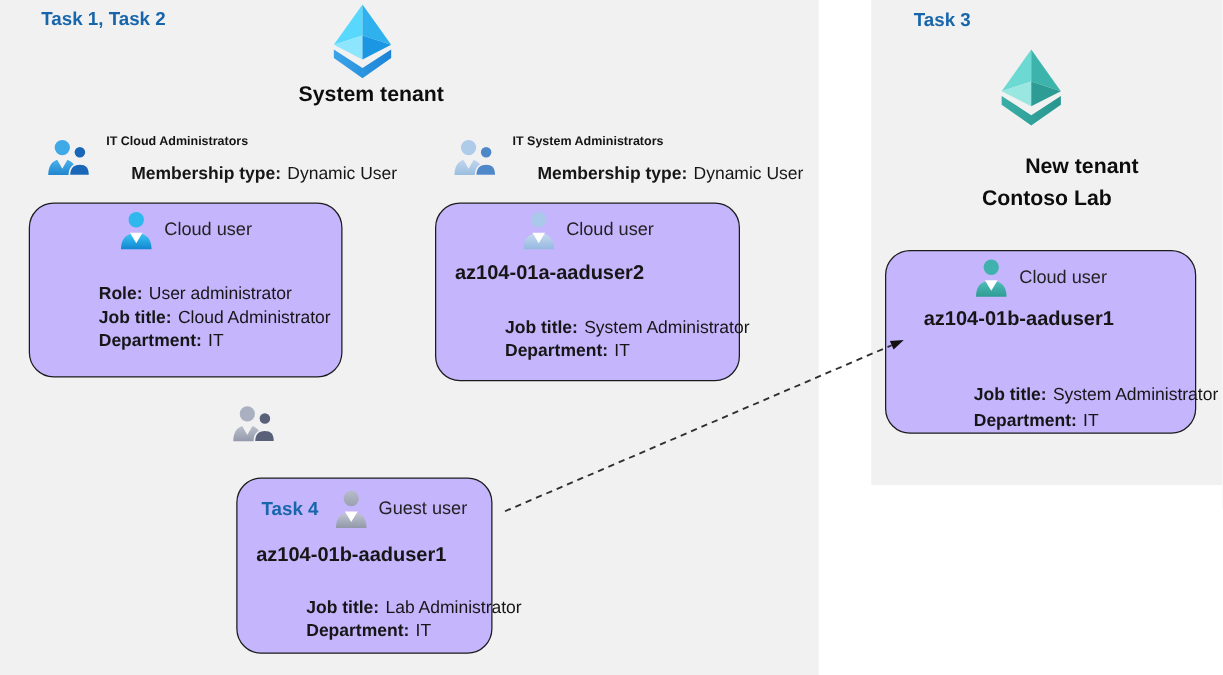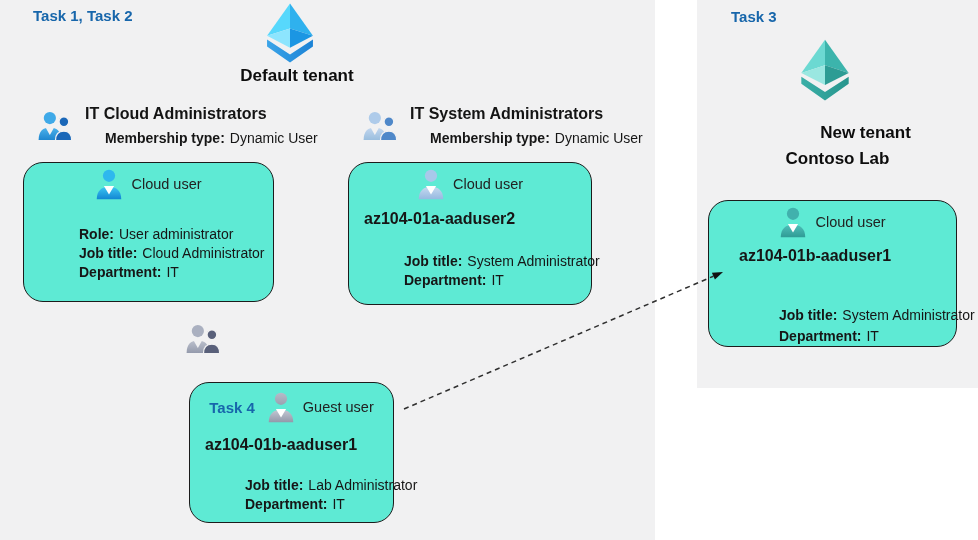--- a/index.html
+++ b/index.html
@@ -22,25 +22,25 @@
   .tenant-title { position:absolute; font-weight:bold; font-size:17px; color:#0d0d0d; text-align:center; white-space:nowrap; }
   #default-tenant { left:197px; top:66px;  width:200px; }
   #new-tenant-1   { left:697px; top:123px; width:281px;padding-left:28px; }
   #new-tenant-2   { left:697px; top:149px; width:281px; }
 
   .group-header { position:absolute; display:flex; align-items:center; gap:13px; }
   #group1 { left:38px;  top:102px; }
   #group2 { left:363px; top:102px; }
   #group3 { left:186px; top:324px; }
   .group-icon svg { width:34px; height:30px; display:block; }
-  .group-title { font-weight:bold; font-size:16px; line-height:24px; color:#141414; white-space:nowrap; }
+  .group-title { font-weight:bold; font-size:10px; line-height:24px; color:#141414; white-space:nowrap; }
   .membership  { font-size:14px; line-height:24px; white-space:nowrap;padding-left:20px; }
   .membership b { margin-right:5px; }
 
-  .card { position:absolute; background:#5eead4; border:1.4px solid #1c1c1c; border-radius:20px; box-sizing:border-box; }
+  .card { position:absolute; background:#c4b5fd; border:1.4px solid #1c1c1c; border-radius:20px; box-sizing:border-box; }
   #card1 { left:23px;  top:162px; width:251px; height:140px; }
   #card2 { left:348px; top:162px; width:244px; height:143px; }
   #card3 { left:189px; top:382px; width:205px; height:141px; }
   #card4 { left:708px; top:200px; width:249px; height:147px; }
 
   .card-header { display:flex; justify-content:center; align-items:center; gap:8px; margin-top:4px; height:34px; }
   .card-header svg { width:28px; height:32px; display:block; }
   .user-type { font-size:14.5px; color:#222; white-space:nowrap; }
   .card-task { font-weight:bold; font-size:15px; color:#1766ab; margin-right:4px; white-space:nowrap; }
 
@@ -76,21 +76,21 @@
       </linearGradient>
     </defs>
     <polygon points="50,1 13,53 50,41" fill="#57d8fc"></polygon>
     <polygon points="50,1 87,53 50,41" fill="#2fb1ee"></polygon>
     <polygon points="13,53 50,41 50,72" fill="#8de5fe"></polygon>
     <polygon points="87,53 50,41 50,72" fill="#1b96e3"></polygon>
     <polygon points="13,59 50,83 87,59 87,70 50,96 13,70" fill="url(#baseBlue)"></polygon>
   </svg>
 </div>
 
-<div id="default-tenant" class="tenant-title">Default tenant</div>
+<div id="default-tenant" class="tenant-title">System tenant</div>
 
 <div id="group1" class="group-header">
   <span class="group-icon">
     <svg viewBox="0 0 36 32">
       <defs>
         <linearGradient id="g1b" x1="0" y1="0" x2="0" y2="1">
           <stop offset="0" stop-color="#4db3ec"></stop>
             <stop offset="1" stop-color="#1f86cf"></stop>
         </linearGradient>
       </defs>

